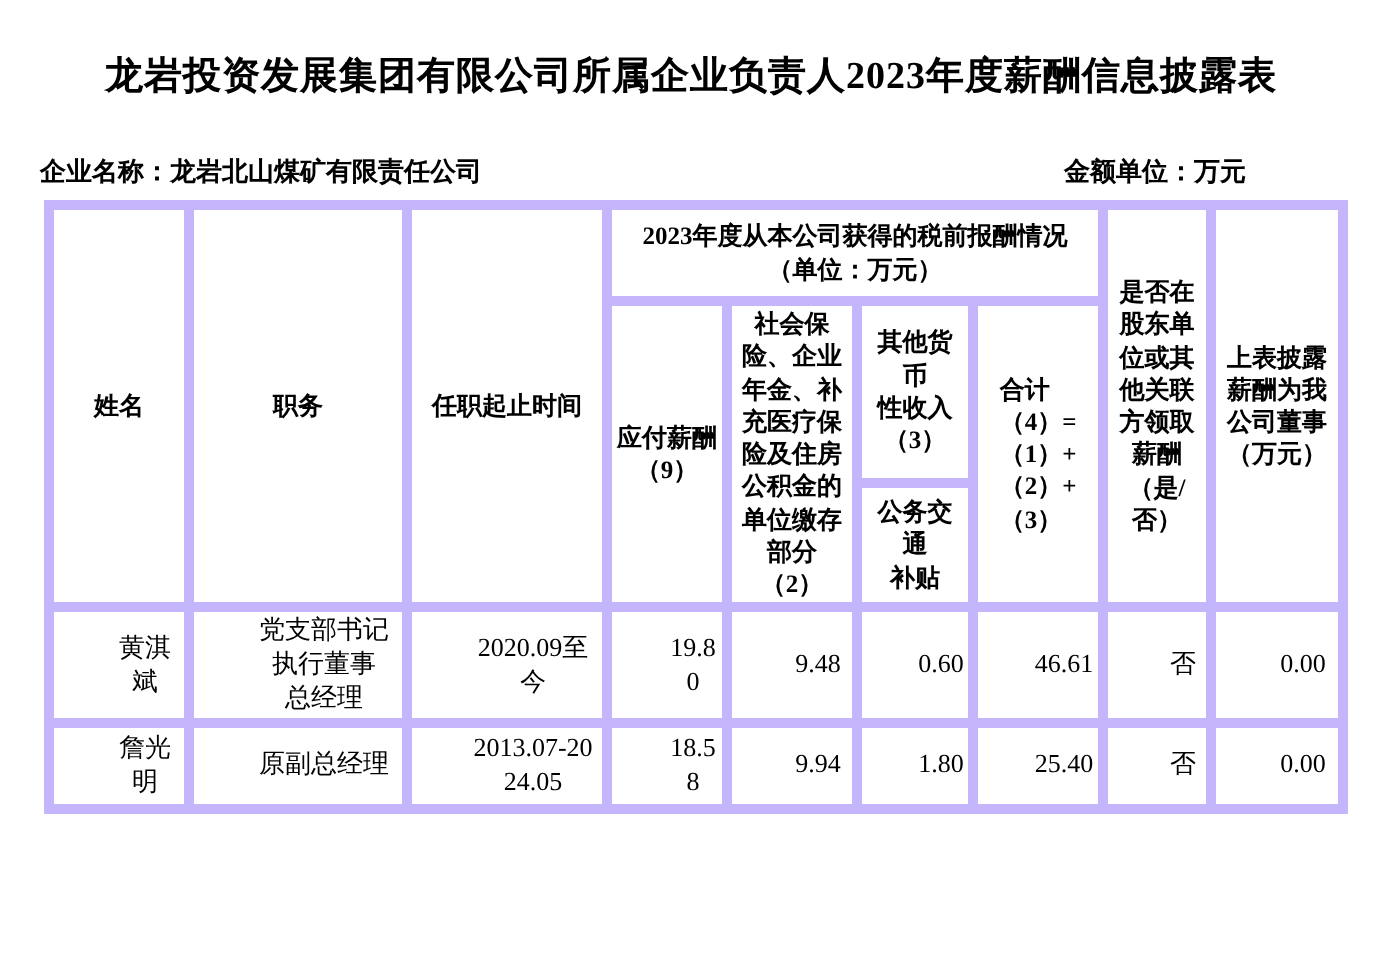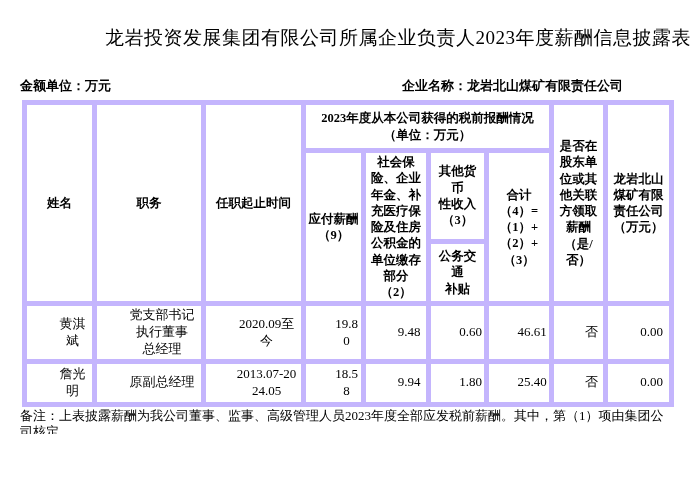--- a/index.html
+++ b/index.html
@@ -9,22 +9,22 @@
     color: #000000;
     font-family: "Liberation Serif", "DejaVu Serif", serif;
     position: relative;
     overflow: hidden;
   }
   .page { position: absolute; inset: 0; background: #ffffff; }
 
   .title {
     position: absolute; top: 25px; left: 0; width: 100%;
     margin: 0;
-    text-align: right;
-    font-size: 19px; font-weight: normal;
+    text-align: center;
+    font-size: 19px; font-weight: bold;
     letter-spacing: 0.5px;
     white-space: nowrap;
   }
 
   .meta-row {
     position: absolute; top: 77px; left: 20px; width: 603px;
     display: flex; justify-content: space-between; align-items: baseline;
     font-size: 13px; font-weight: bold;
     white-space: nowrap;
   }
@@ -45,40 +45,40 @@
     overflow: hidden;
     word-break: break-all;
   }
   table.salary th { font-weight: bold; white-space: pre-line; }
   table.salary td { font-size: 13px; white-space: pre-line; padding-left: 28px; }
   tr.hr-1 { height: 48px; }
   tr.hr-2 { height: 88px; }
   tr.hr-3 { height: 61px; }
   tr.dr-1 { height: 53px; }
   tr.dr-2 { height: 43px; }
-  .inline-left { display: inline-block; text-align: center; white-space: pre-line; }
+  .inline-left { display: inline-block; text-align: left; white-space: pre-line; }
 
   .footnote {
     position: absolute; top: 408px; left: 20px; width: 660px;
     height: 26px;               
     overflow: hidden;
     font-size: 13px; line-height: 16px;
   }
   .footnote div { white-space: nowrap; }
 </style>
 </head>
 <body>
 
 <div class="page">
 
   <h1 class="title">龙岩投资发展集团有限公司所属企业负责人2023年度薪酬信息披露表</h1>
 
   <div class="meta-row">
+    <div><span>企业名称：</span><span>龙岩北山煤矿有限责任公司</span></div>
     <div><span>金额单位：</span><span>万元</span></div>
-    <div><span>企业名称：</span><span>龙岩北山煤矿有限责任公司</span></div>
   </div>
 
   <table class="salary">
     <colgroup>
       <col style="width:70px">
         <col style="width:109px">
         <col style="width:100px">
       <col style="width:60px">
         <col style="width:65px">
         <col style="width:58px">
@@ -87,21 +87,21 @@
         <col style="width:66px">
     </colgroup>
     <tbody>
       <tr class="hr-1">
         <th rowspan="3">姓名</th>
         <th rowspan="3">职务</th>
         <th rowspan="3">任职起止时间</th>
         <th colspan="4">2023年度从本公司获得的税前报酬情况
 （单位：万元）</th>
         <th rowspan="3">是否在股东单位或其他关联方领取薪酬（是/否）</th>
-        <th rowspan="3">龙岩北山煤矿有限责任公司（万元）</th>
+        <th rowspan="3">上表披露薪酬为我公司董事（万元）</th>
       </tr>
       <tr class="hr-2">
         <th rowspan="2">应付薪酬
 （9）</th>
         <th rowspan="2">社会保险、企业年金、补充医疗保险及住房公积金的单位缴存部分（2）</th>
         <th>其他货币
 性收入
 （3）</th>
         <th rowspan="2"><span class="inline-left">合计
 （4）=
@@ -134,18 +134,14 @@
         <td>18.58</td>
         <td>9.94</td>
         <td>1.80</td>
         <td>25.40</td>
         <td>否</td>
         <td>0.00</td>
       </tr>
     </tbody>
   </table>
 
-  <div class="footnote">
-    <div>备注：上表披露薪酬为我公司董事、监事、高级管理人员2023年度全部应发税前薪酬。其中，第（1）项由集团公</div>
-    <div>司核定</div>
-  </div>
 
 </div>
 
 </body></html>

